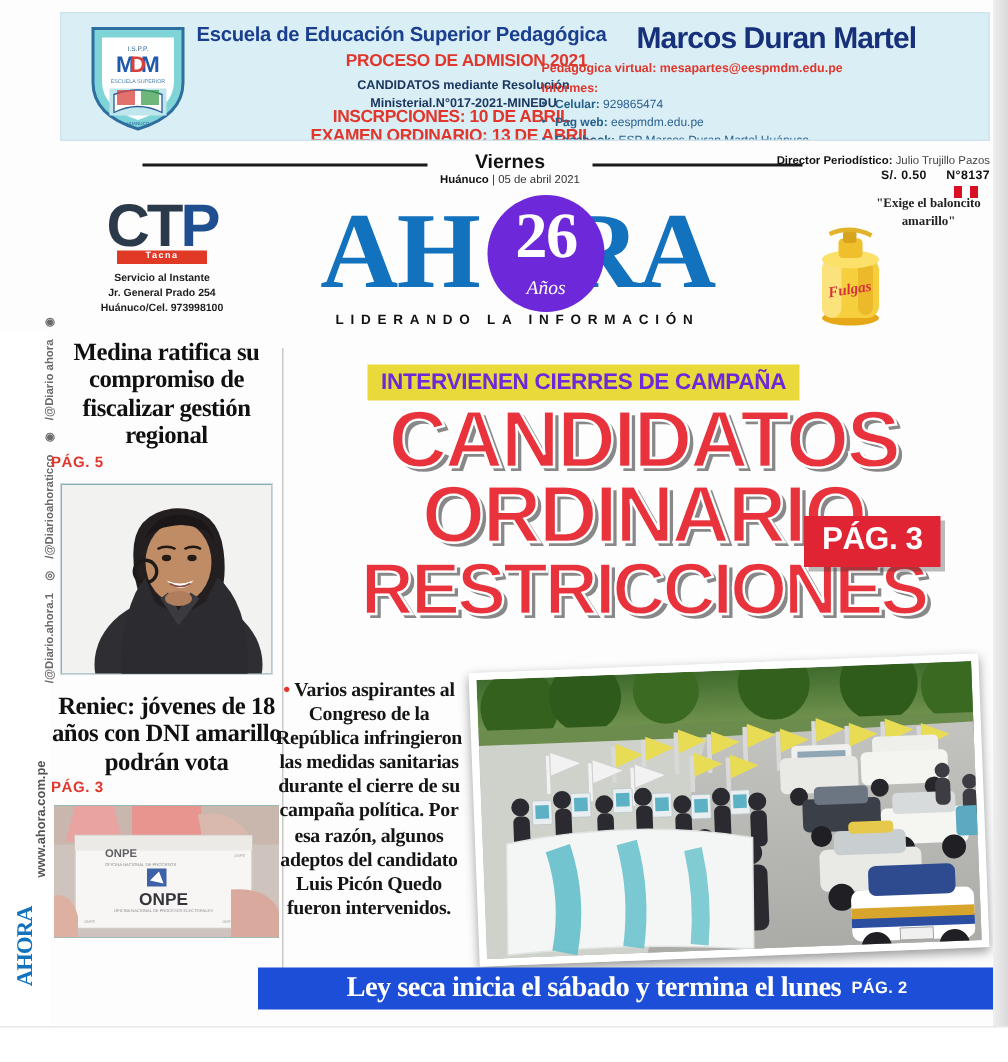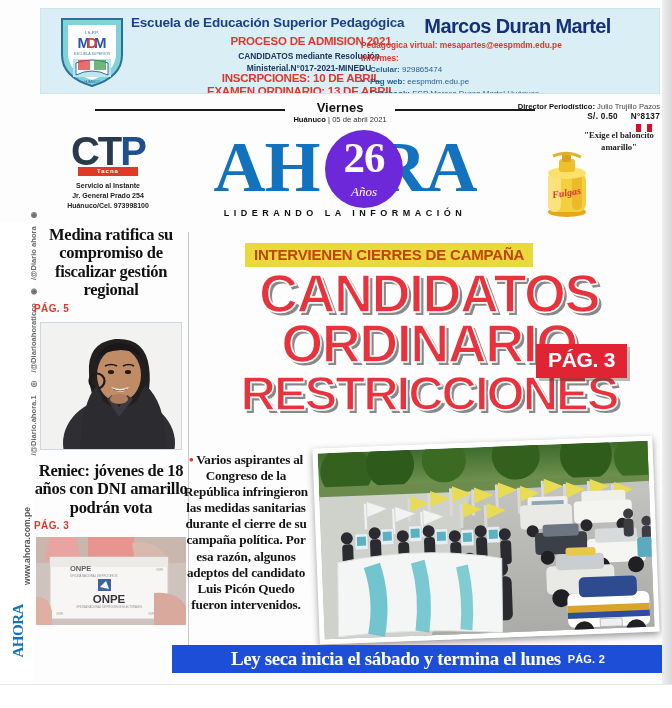--- a/index.html
+++ b/index.html
@@ -181,21 +181,21 @@
   }
   .photo-onpe { margin:6px auto 0; width:150px; height:88px; }
   .col-div {
     position:absolute; left:188px; top:232px; width:1px; height:440px;
     background:#c9c9c9;
   }
 
   
   .kicker {
     position:absolute; left:245px; top:243px;
-    background:#e9d93a; color:#c2410c;
+    background:#e9d93a; color:#6d28d9;
     font-size:15px; font-weight:bold; letter-spacing:-0.2px;
     padding:3px 9px 4px;
   }
   .mainhead {
     position:absolute; left:186px; top:268px; width:486px;
     text-align:center;
   }
   .mainhead .ln {
     font-family:"Liberation Sans", sans-serif;
     font-weight:bold; color:#e8323c;

